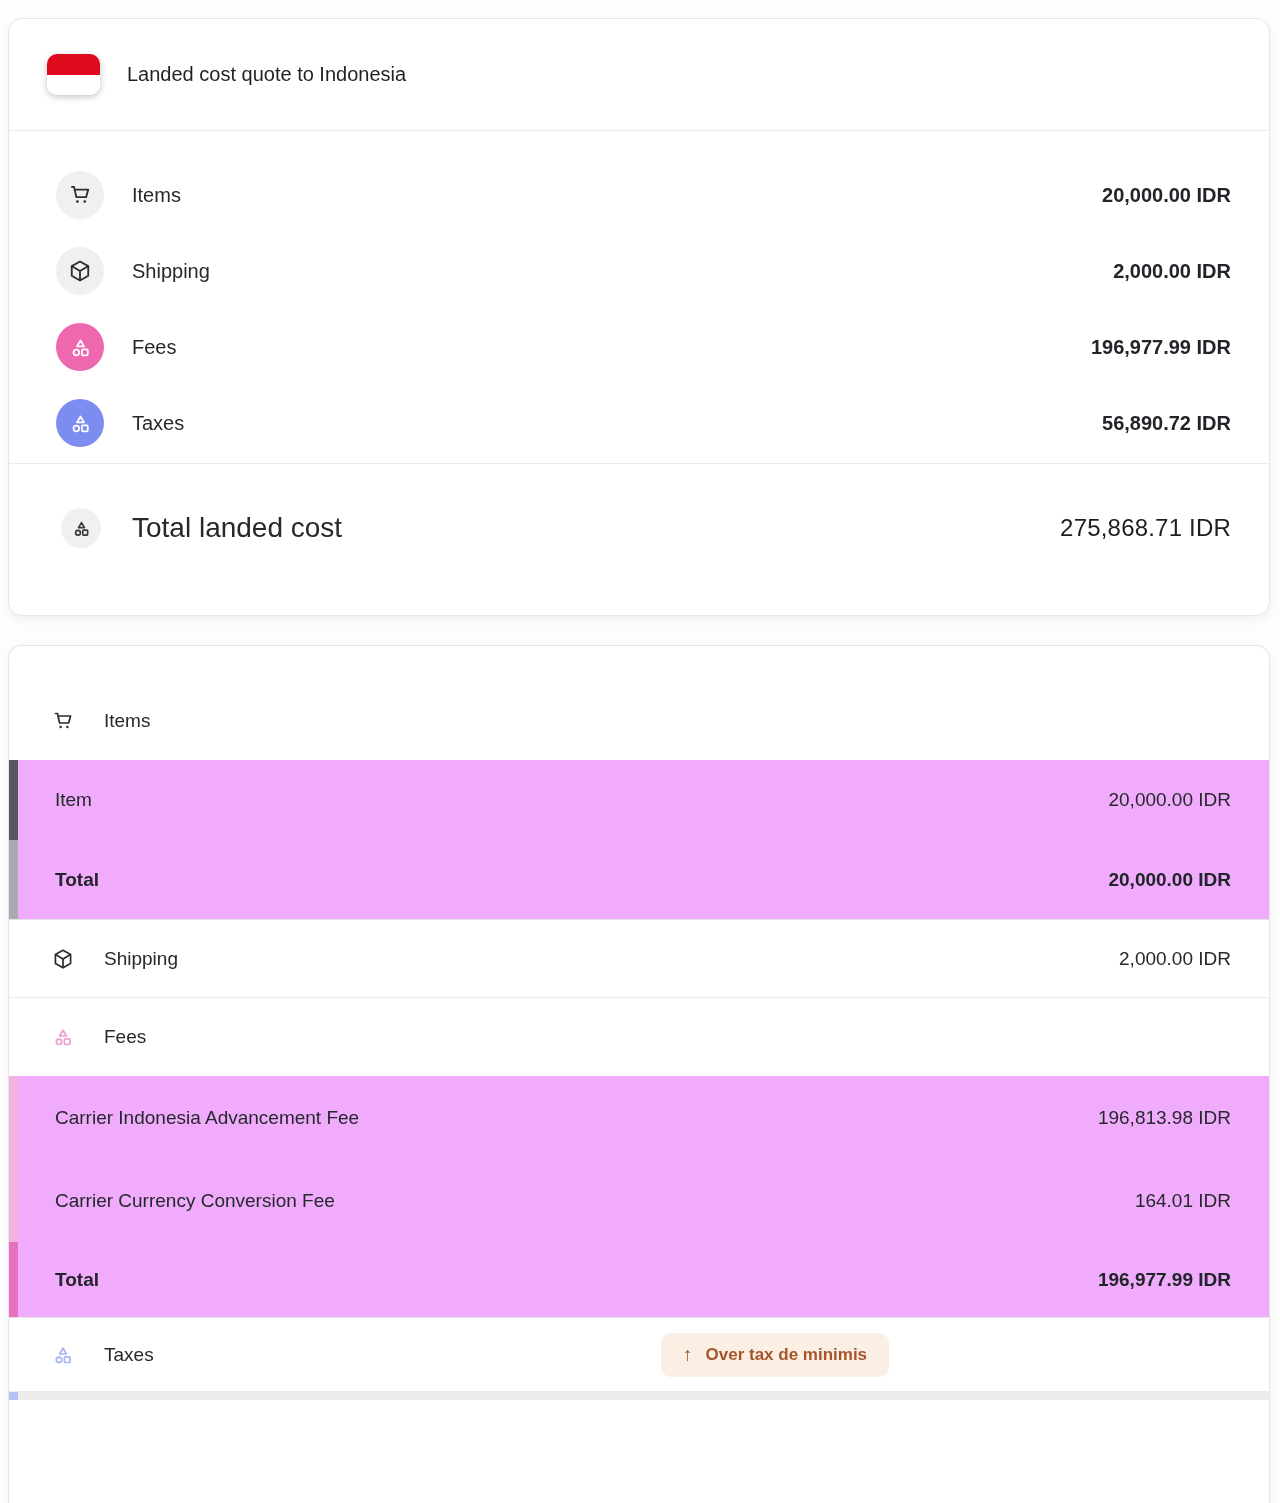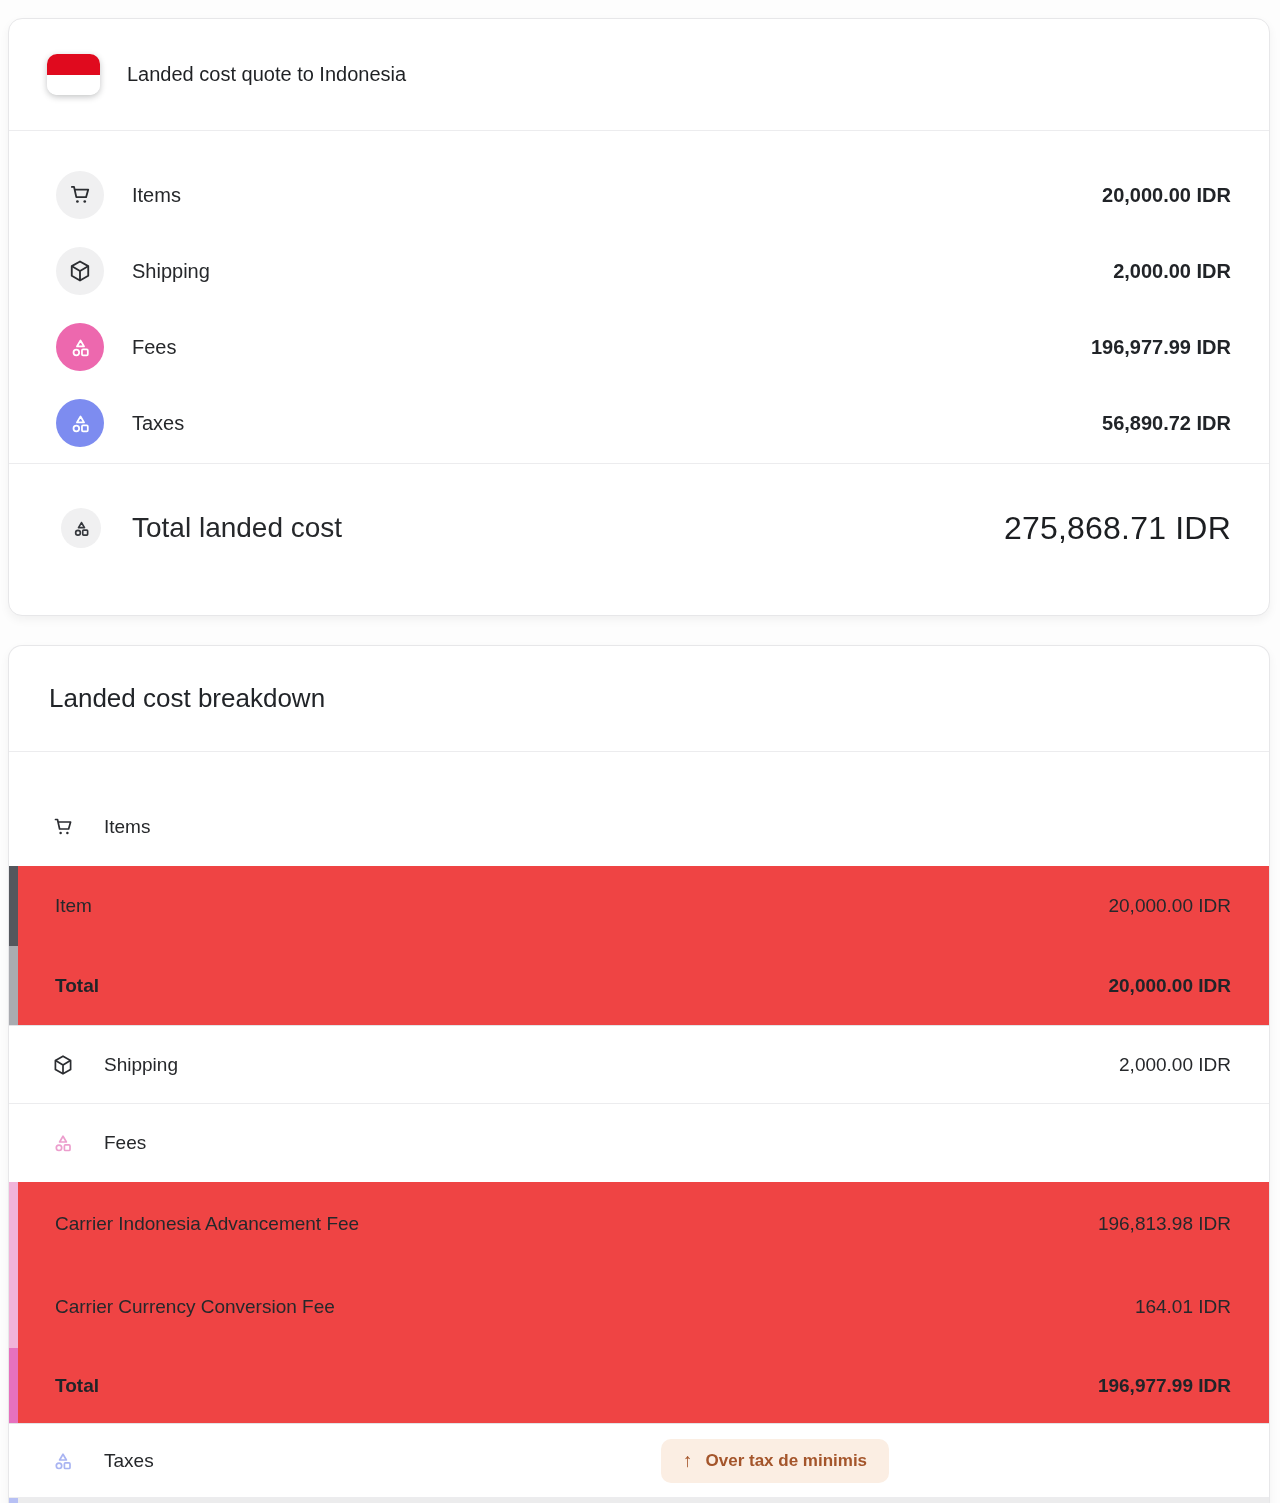--- a/index.html
+++ b/index.html
@@ -45,35 +45,35 @@
 
   .q-total {
     height:128px; border-top:1px solid #ececee;
     display:flex; align-items:center; padding:0 38px 0 52px;
   }
   .t-icon {
     width:40px; height:40px; border-radius:50%; background:#f0f0f1; color:#35383d;
     display:flex; align-items:center; justify-content:center; margin-right:31px; flex:0 0 auto;
   }
   .t-label { font-size:28px; color:#26282b; }
-  .t-value { margin-left:auto; font-size:32px; font-weight:500; color:#1c1e21; letter-spacing:.2px; }
+  .t-value { margin-left:auto; font-size:24px; font-weight:500; color:#1c1e21; letter-spacing:.2px; }
 
   
   .b-header {
     height:105px; display:flex; align-items:center; padding:0 40px;
     border-bottom:1px solid #ececee;
     font-size:26px; font-weight:500; color:#212428;
   }
   .b-table { padding-top:36px; }
   .b-row {
     display:flex; align-items:center; position:relative;
     padding:0 38px 0 46px; box-sizing:border-box;
   }
   .b-row.section { height:78px; padding-left:42px; background:#fff; }
-  .b-row.data { height:80px; background:#ef4444; }
+  .b-row.data { height:80px; background:#f0abfc; }
   .b-row.data::before {
     content:""; position:absolute; left:0; top:0; bottom:0; width:9px;
   }
   .bar-dark::before      { background:#54575d; }
   .bar-lightgray::before { background:#a9abb0; }
   .bar-lightpink::before { background:#f1b3d9; }
   .bar-darkpink::before  { background:#e671be; }
   .b-row.data.last { border-bottom:1px solid #e3e3e5; }
 
   .s-icon { display:flex; align-items:center; margin-right:29px; flex:0 0 auto; }
@@ -166,21 +166,20 @@
         <circle cx="8" cy="16.8" r="2.7"></circle>
         <rect x="13.4" y="13.9" width="5.6" height="5.6" rx="1"></rect>
       </svg>
     </span>
     <span class="t-label">Total landed cost</span>
     <span class="t-value">275,868.71 IDR</span>
   </div>
 </div>
 
 <div class="card" id="breakdown-card">
-  <div class="b-header">Landed cost breakdown</div>
 
   <div class="b-table">
 
     <div class="b-row section">
       <span class="s-icon dark">
         <svg width="24" height="24" viewBox="0 0 24 24" fill="none" stroke="currentColor" stroke-width="1.7" stroke-linecap="round" stroke-linejoin="round">
           <path d="M4.5 4.5h2l2.1 9.5h9l2-7H7.2"></path>
           <circle cx="9.6" cy="18" r="1.25" fill="currentColor" stroke="none"></circle>
           <circle cx="16.4" cy="18" r="1.25" fill="currentColor" stroke="none"></circle>
         </svg>

